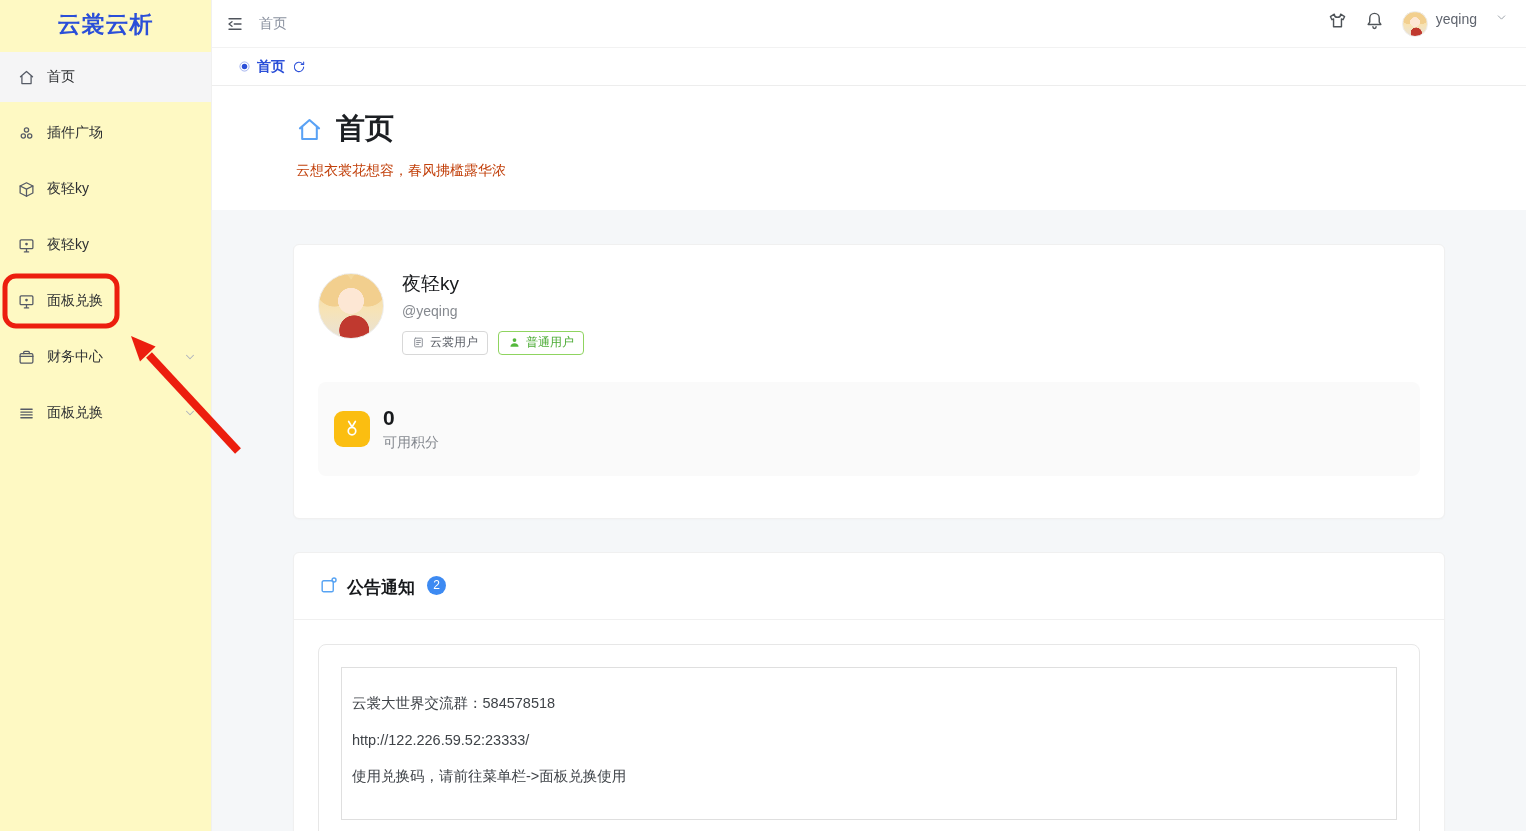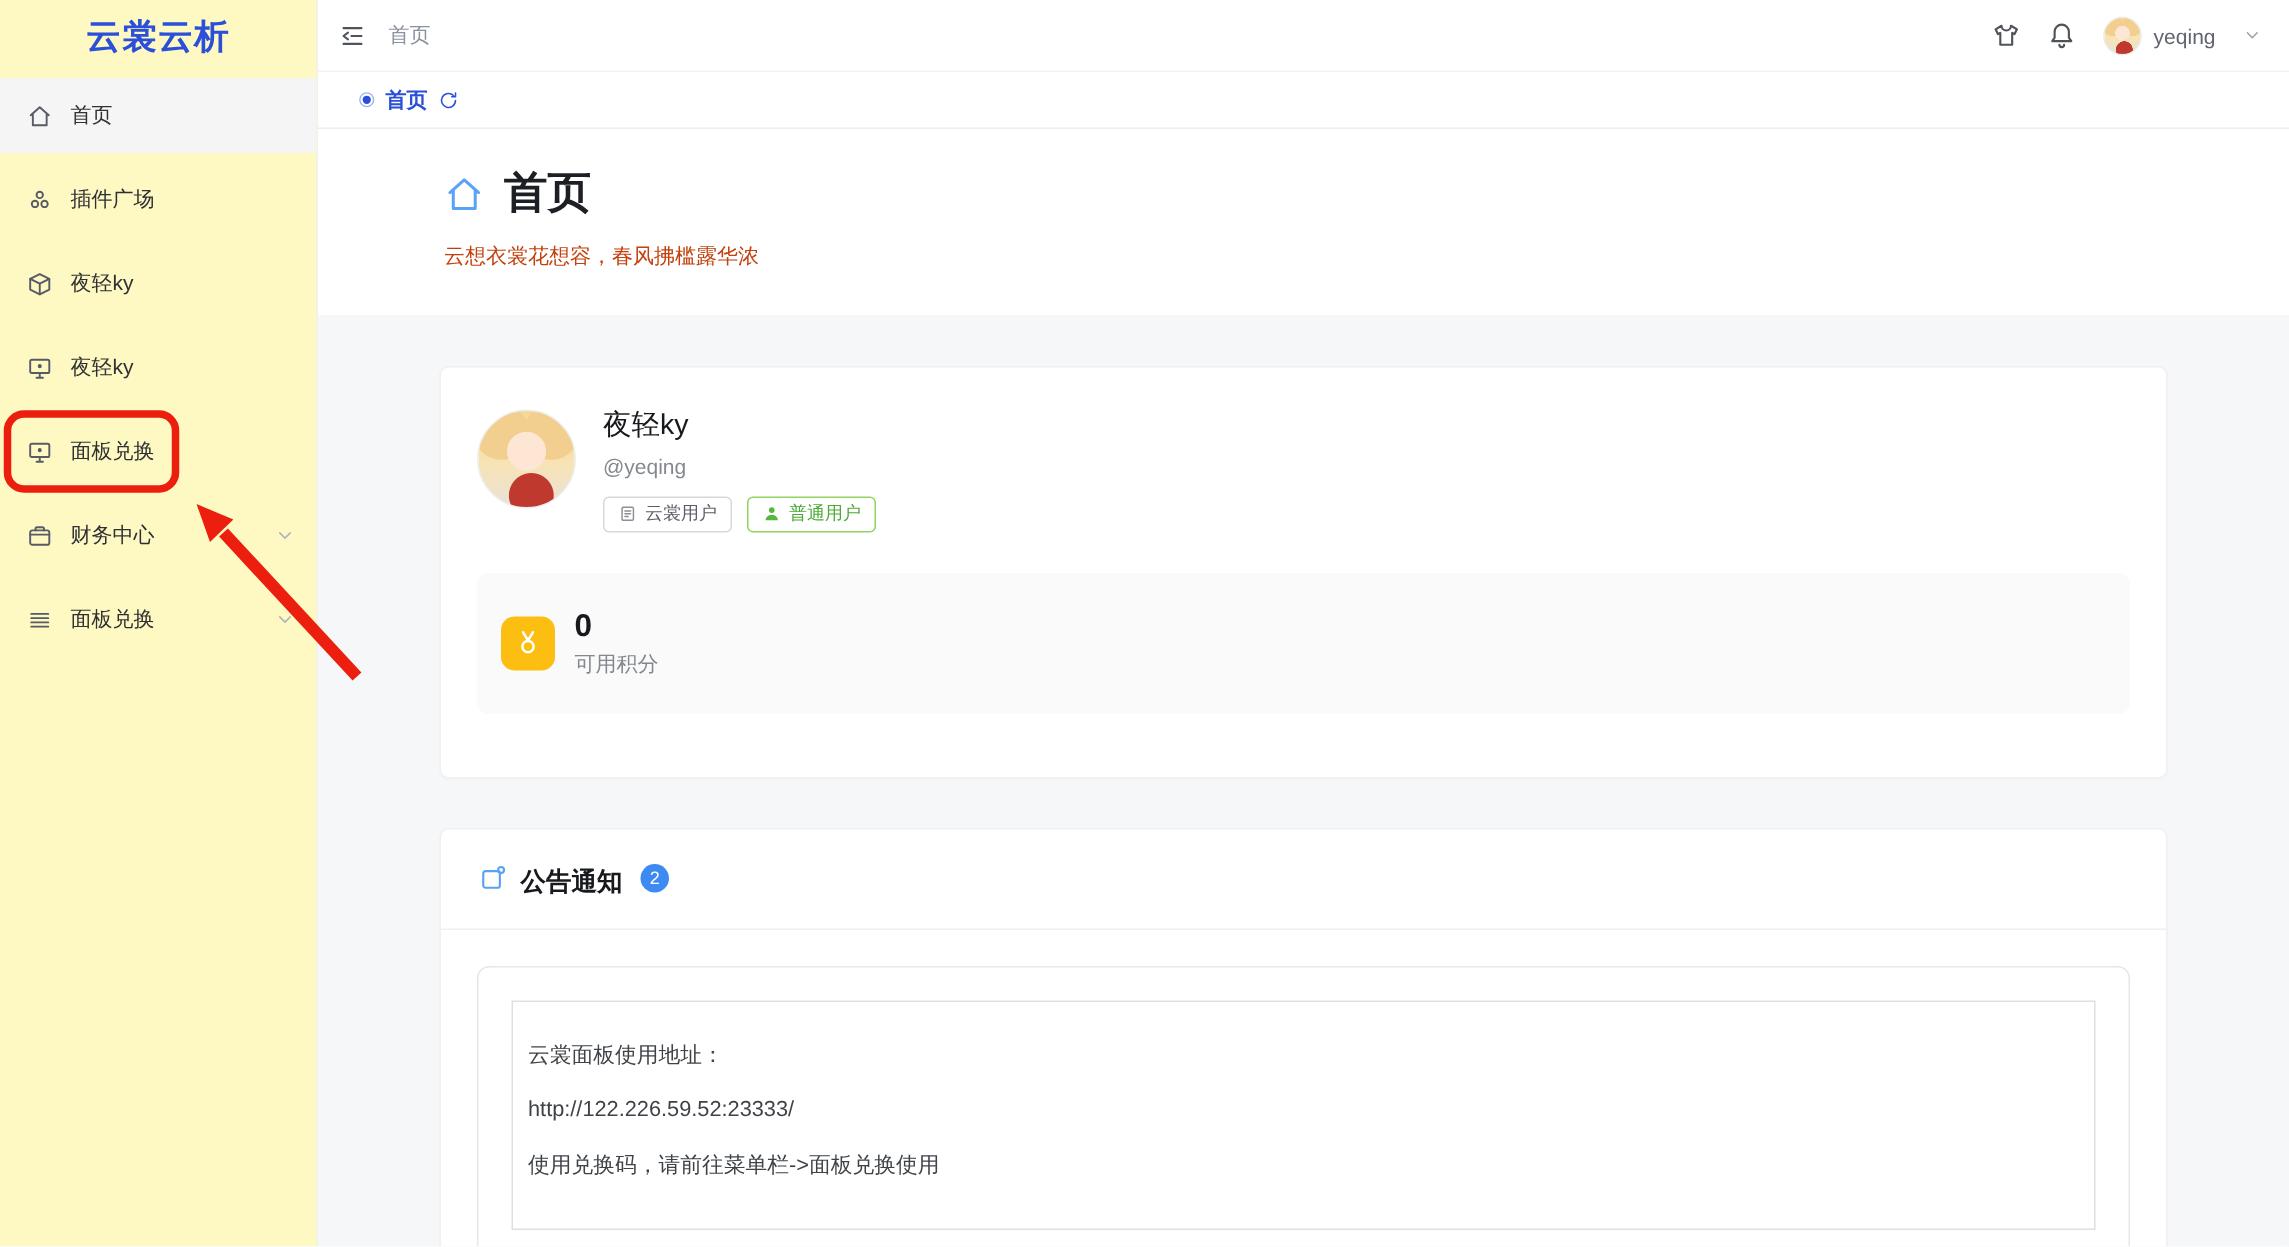--- a/index.html
+++ b/index.html
@@ -18,21 +18,21 @@
   .mi-icon svg, .chev svg { width:100%; height:100%; }
   .chev { margin-left:auto; width:14px; height:14px; color:#aeb3bd; display:inline-flex; }
 
   
   .main { flex:1; display:flex; flex-direction:column; background:#f5f7f9; min-width:0; }
   .topbar { height:48px; background:#fff; border-bottom:1px solid #f2f2f2;
             display:flex; align-items:center; padding:0 18px 0 14px; }
   .topbar-left { display:flex; align-items:center; gap:15px; }
   .fold-icon { width:18px; height:18px; color:#4f545c; display:inline-flex; }
   .topbar-bc { color:#8a919f; font-size:14px; }
-  .topbar-right { margin-left:auto; display:flex; align-items:center; gap:18px; }
+  .topbar-right { margin-left:auto; display:flex; gap:18px; }
   .tb-icon { width:19px; height:19px; color:#4e5358; display:inline-flex; cursor:pointer; }
   .username { color:#5f646e; font-size:14px; margin-left:-10px; }
   .chev-sm { width:13px; height:13px; color:#9aa0a8; display:inline-flex; }
 
   .tabsbar { height:38px; background:#fff; border-bottom:1px solid #ededed;
              display:flex; align-items:center; padding:0 27px; }
   .tab { display:flex; align-items:center; gap:7px; color:var(--primary,#2b4fd8);
          font-size:14px; font-weight:600; cursor:pointer; }
   .tab .dot { width:11px; height:11px; display:inline-flex; }
   .tab .refresh { width:14px; height:14px; display:inline-flex; cursor:pointer; }
@@ -293,21 +293,21 @@
                 <rect x="4" y="6" width="14" height="14" rx="2"></rect>
                 <circle cx="19" cy="5" r="2.5"></circle>
               </svg>
             </span>
           <span class="ann-title">公告通知</span>
           <span class="ann-badge">2</span>
         </div>
         <div class="ann-body">
           <div class="ann-box">
             <div class="ann-inner">
-                <p>云裳面板使用地址：</p>
+                <p>云裳大世界交流群：584578518</p>
                 <p>http://122.226.59.52:23333/</p>
                 <p>使用兑换码，请前往菜单栏-&gt;面板兑换使用</p>
               </div>
           </div>
         </div>
       </section>
 
     </div>
   </div>
 

